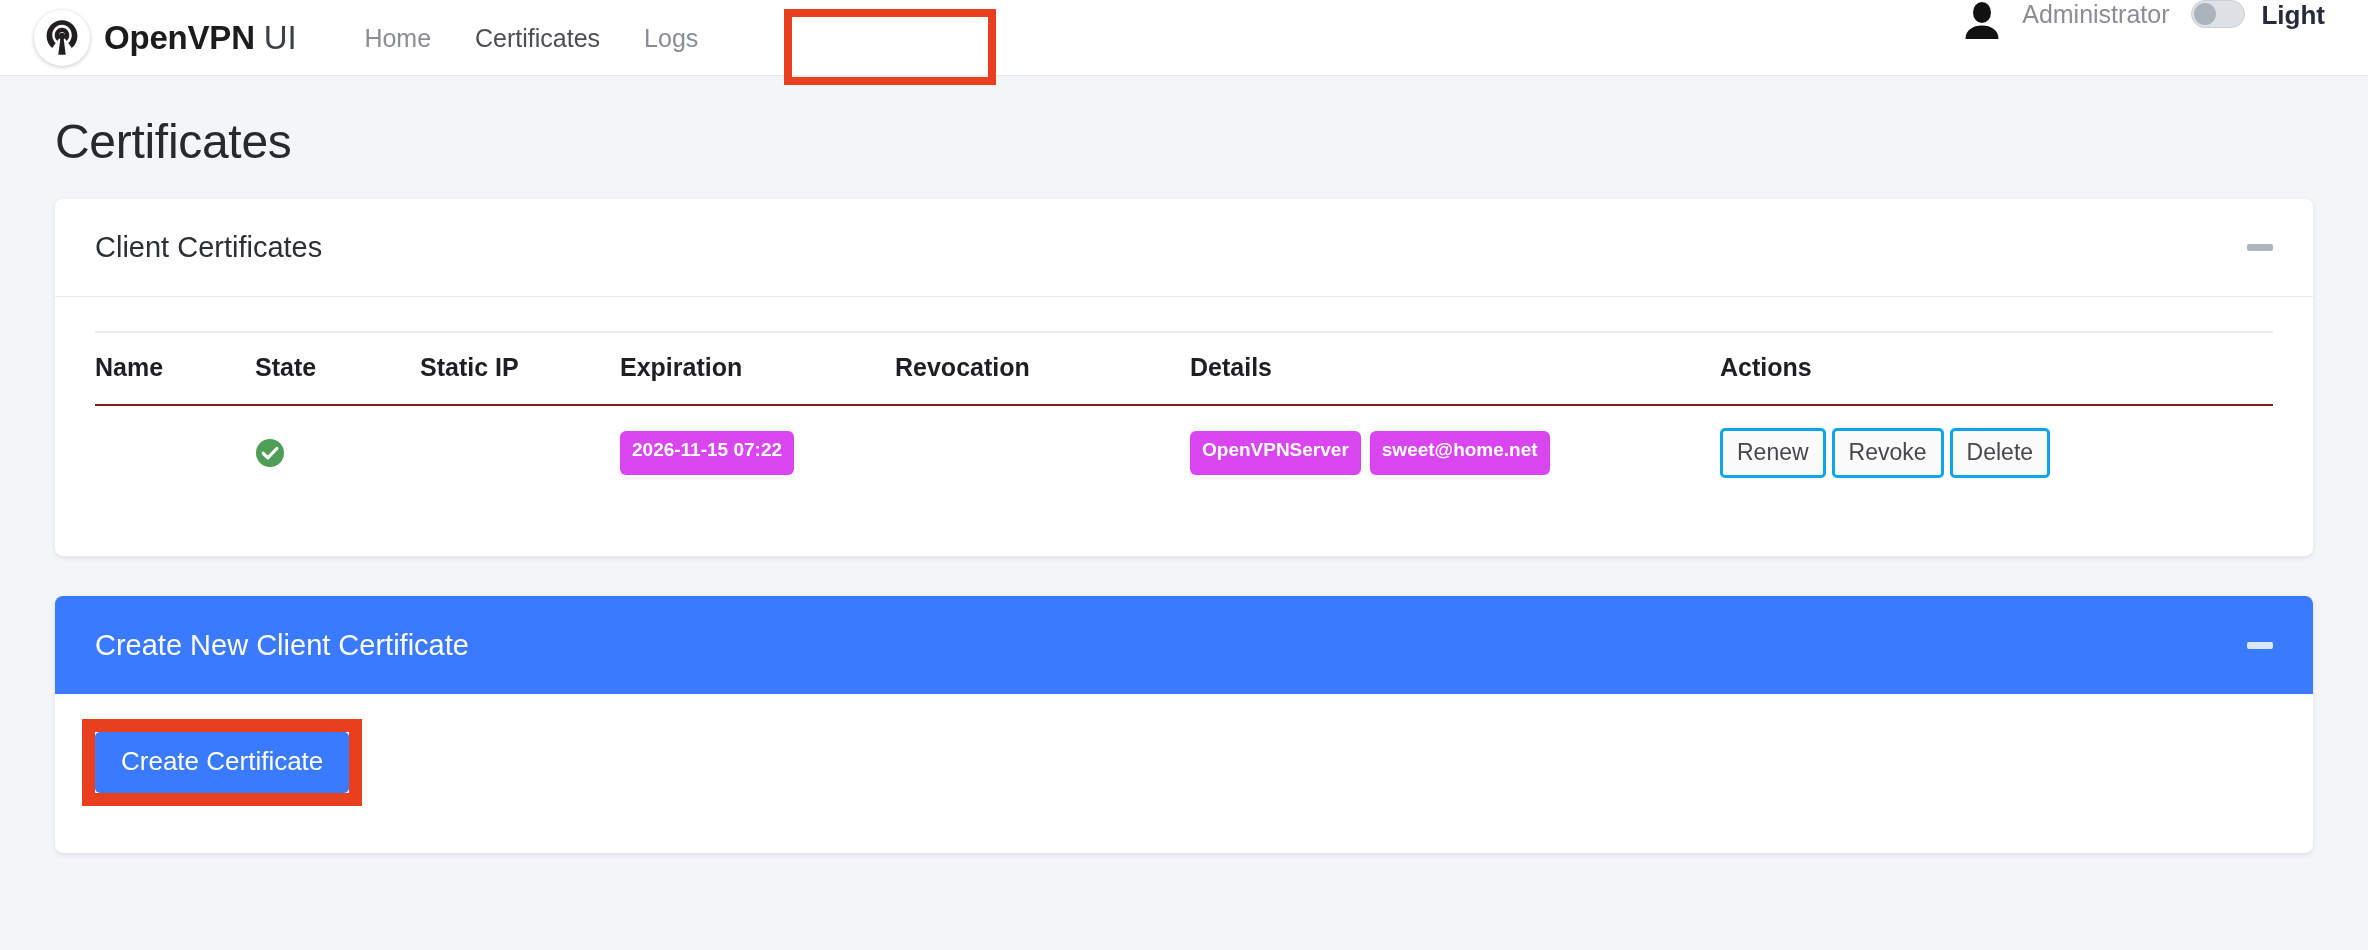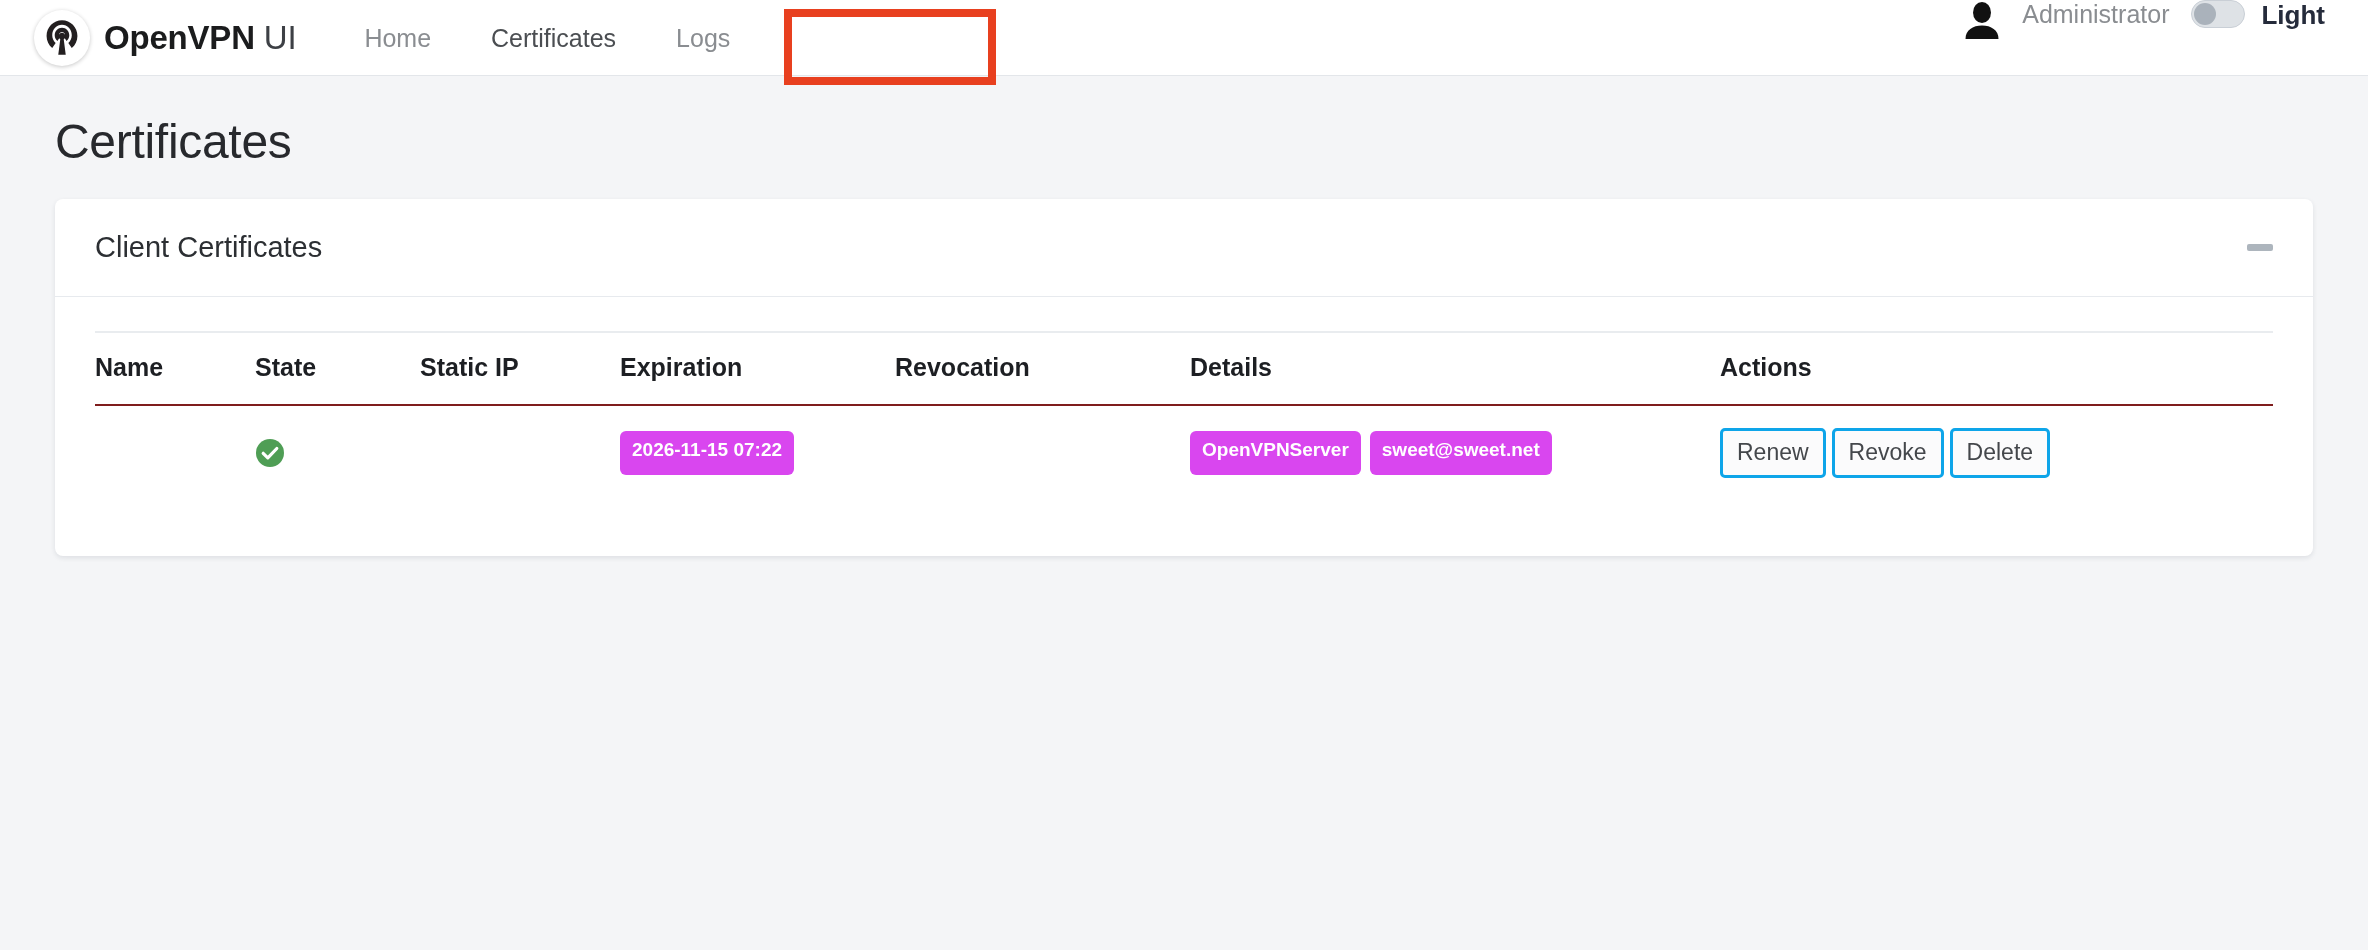--- a/index.html
+++ b/index.html
@@ -40,21 +40,21 @@
     color: #1b1c1d;
     letter-spacing: -0.2px;
     white-space: nowrap;
   }
   .brand-text .bold { font-weight: 700; }
   .brand-text .thin { font-weight: 400; color: #3d4045; text-align: center; }
 
   .nav-links {
     display: flex;
     align-items: center;
-    gap: 16px;
+    gap: 0px;
     height: 76px;
   }
   .nav-link {
     font-size: 25px;
     color: #8a8d91;
     padding: 0 22px;
     line-height: 76px;
     white-space: nowrap;
     cursor: pointer;
   }
@@ -321,31 +321,43 @@
                   <path d="M8.2 15.3l4.6 4.6 9-9.4" fill="none" stroke="#ffffff" stroke-width="3.2" stroke-linecap="round" stroke-linejoin="round"></path>
                 </svg>
               </span>
             </td>
             <td class="col-sip"></td>
             <td class="col-exp">
               <span class="badge">2026-11-15 07:22</span>
             </td>
             <td class="col-rev"></td>
             <td class="col-det">
-              <span class="badge">OpenVPNServer</span><span class="badge">sweet@sweet.net</span>
+              <span class="badge">OpenVPNServer</span><span class="badge">sweet@home.net</span>
             </td>
             <td class="col-act">
               <span class="btn-group">
                 <button class="btn-outline">Renew</button>
                 <button class="btn-outline">Revoke</button>
                 <button class="btn-outline">Delete</button>
               </span>
             </td>
           </tr>
         </tbody>
       </table>
     </div>
   </div>
 
   <div class="section-gap"></div>
 
+  <div class="card">
+    <div class="card-header blue">
+      <span class="title">Create New Client Certificate</span>
+      <span class="collapse-icon light"></span>
+    </div>
+    <div class="card-body blue-body">
+      <span class="create-wrap">
+        <button class="btn-primary">Create Certificate</button>
+        <span class="annot-create"></span>
+      </span>
+    </div>
+  </div>
 
 </div>
 
 </body></html>

